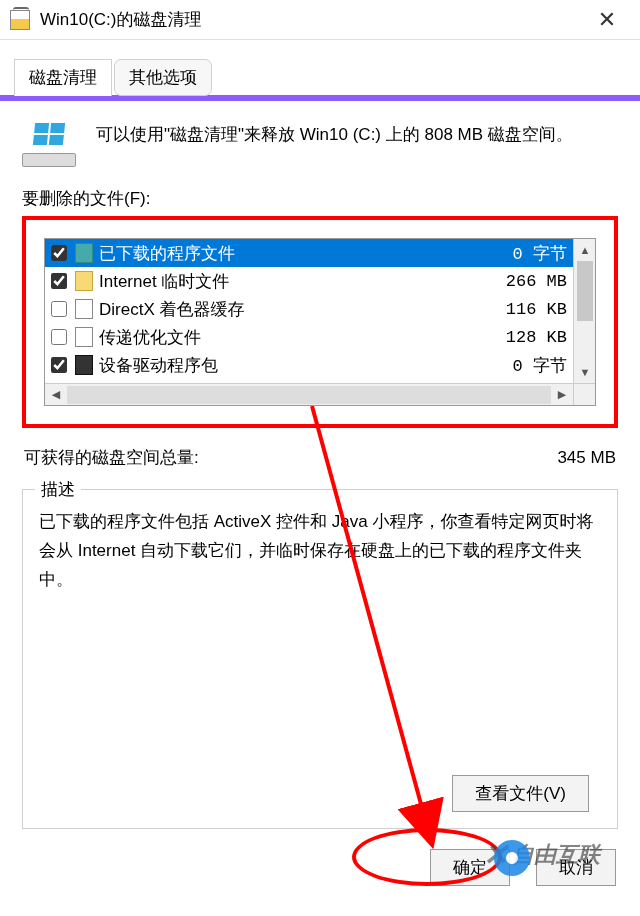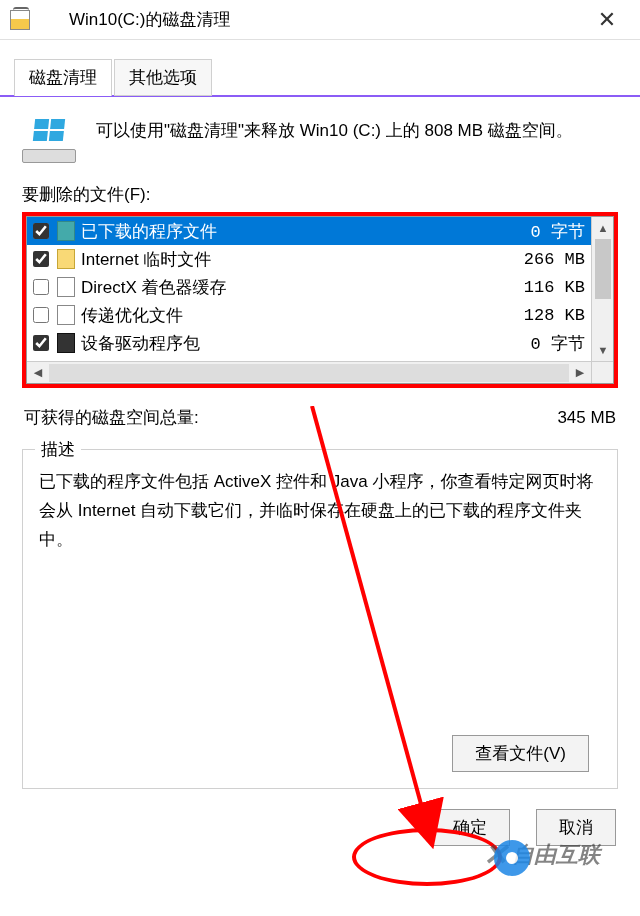--- a/index.html
+++ b/index.html
@@ -11,21 +11,20 @@
       background: #fff;
       position: relative;
       overflow: hidden;
     }
     .titlebar {
       height: 40px;
       display: flex;
       align-items: center;
       padding: 0 10px;
       border-bottom: 1px solid #e0e0e0;
-      gap: 29px;
     }
     .titlebar-icon {
       width: 20px; height: 20px;
       display: inline-block;
       margin-right: 10px;
       background: linear-gradient(to bottom, #fff 0%, #fff 45%, #f5c94b 45%, #f5c94b 100%);
       border: 1px solid #888;
       position: relative;
     }
     .titlebar-icon::after{
@@ -35,32 +34,32 @@
     }
     .titlebar-title { flex: 1; }
     .close-btn {
       width: 46px; height: 40px;
       display: flex; align-items: center; justify-content: center;
       font-size: 22px; color: #333;
     }
     .tabs {
       display: flex;
       padding: 18px 14px 0 14px;
-      border-bottom: 2px solid #8b5cf6;
+      border-bottom: 6px solid #8b5cf6;
     }
     .tab {
       padding: 6px 14px;
       border: 1px solid #d0d0d0;
       border-bottom: none;
       background: #fff;
       margin-right: 2px;
       position: relative;
       top: 1px;
     }
-    .tab:not(.active){ background:#f7f7f7; border-bottom:1px solid #d0d0d0;}
+    .tab:not(.active){ background:#f7f7f7; border-bottom:1px solid #d0d0d0;border-radius:7px;}
     .content { padding: 20px 22px 0 22px; }
     .intro { display: flex; align-items: flex-start; margin-bottom: 20px; }
     .drive-icon {
       width: 54px; height: 44px;
       margin-right: 20px; margin-top:2px;
       position: relative;
     }
     .drive-icon .winlogo{
       position:absolute;top:0;left:12px;width:30px;height:22px;
       display:grid;grid-template-columns:1fr 1fr;grid-template-rows:1fr 1fr;gap:2px;
@@ -68,21 +67,21 @@
     }
     .drive-icon .winlogo span{background:#2fa8e0;}
     .drive-icon .disk{
       position:absolute;bottom:0;left:0;width:54px;height:14px;
       background:#ddd;border:1px solid #999;border-radius:2px;
     }
     .intro-text { flex: 1; line-height: 1.6; }
     .section-label { margin-bottom: 6px; }
     .file-list-wrap {
       border: 4px solid #f00;
-      padding: 0;
+      padding: 18px;
       margin-bottom: 18px;
     }
     .file-list {
       border: 1px solid #999;
       height: 168px;
       overflow: hidden;
       position: relative;
       padding-right: 22px;
     }
     .file-row {

